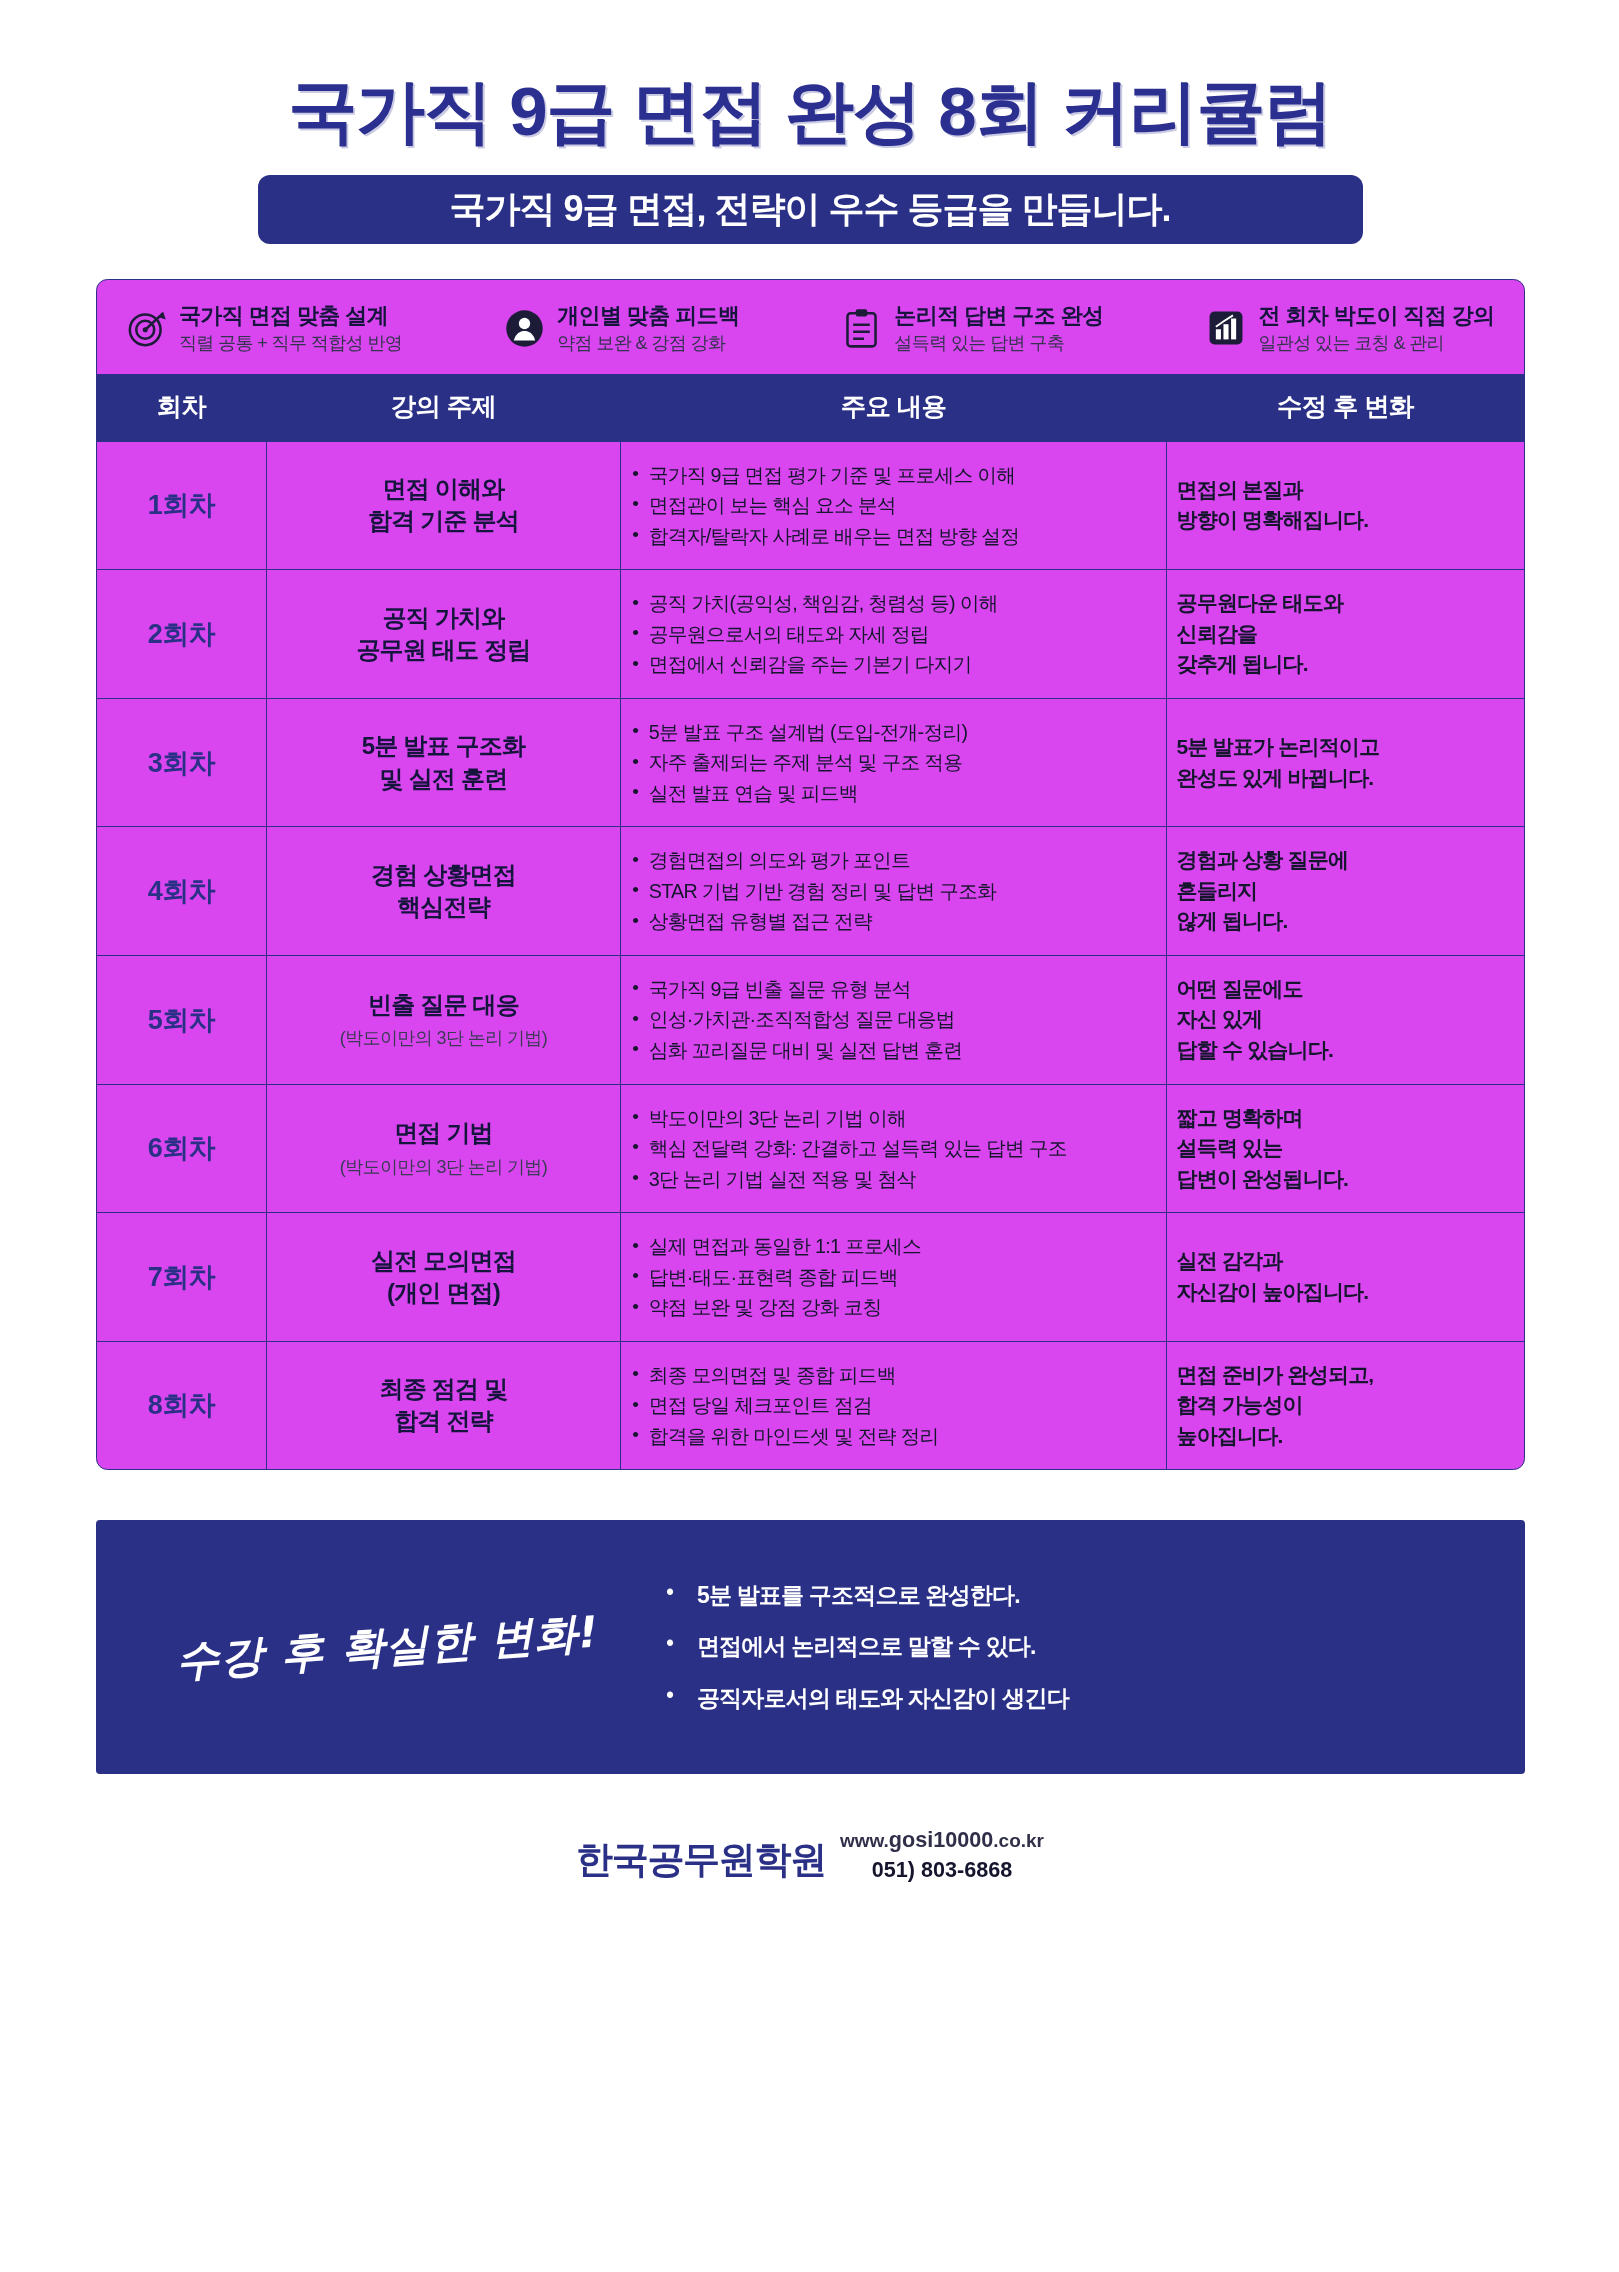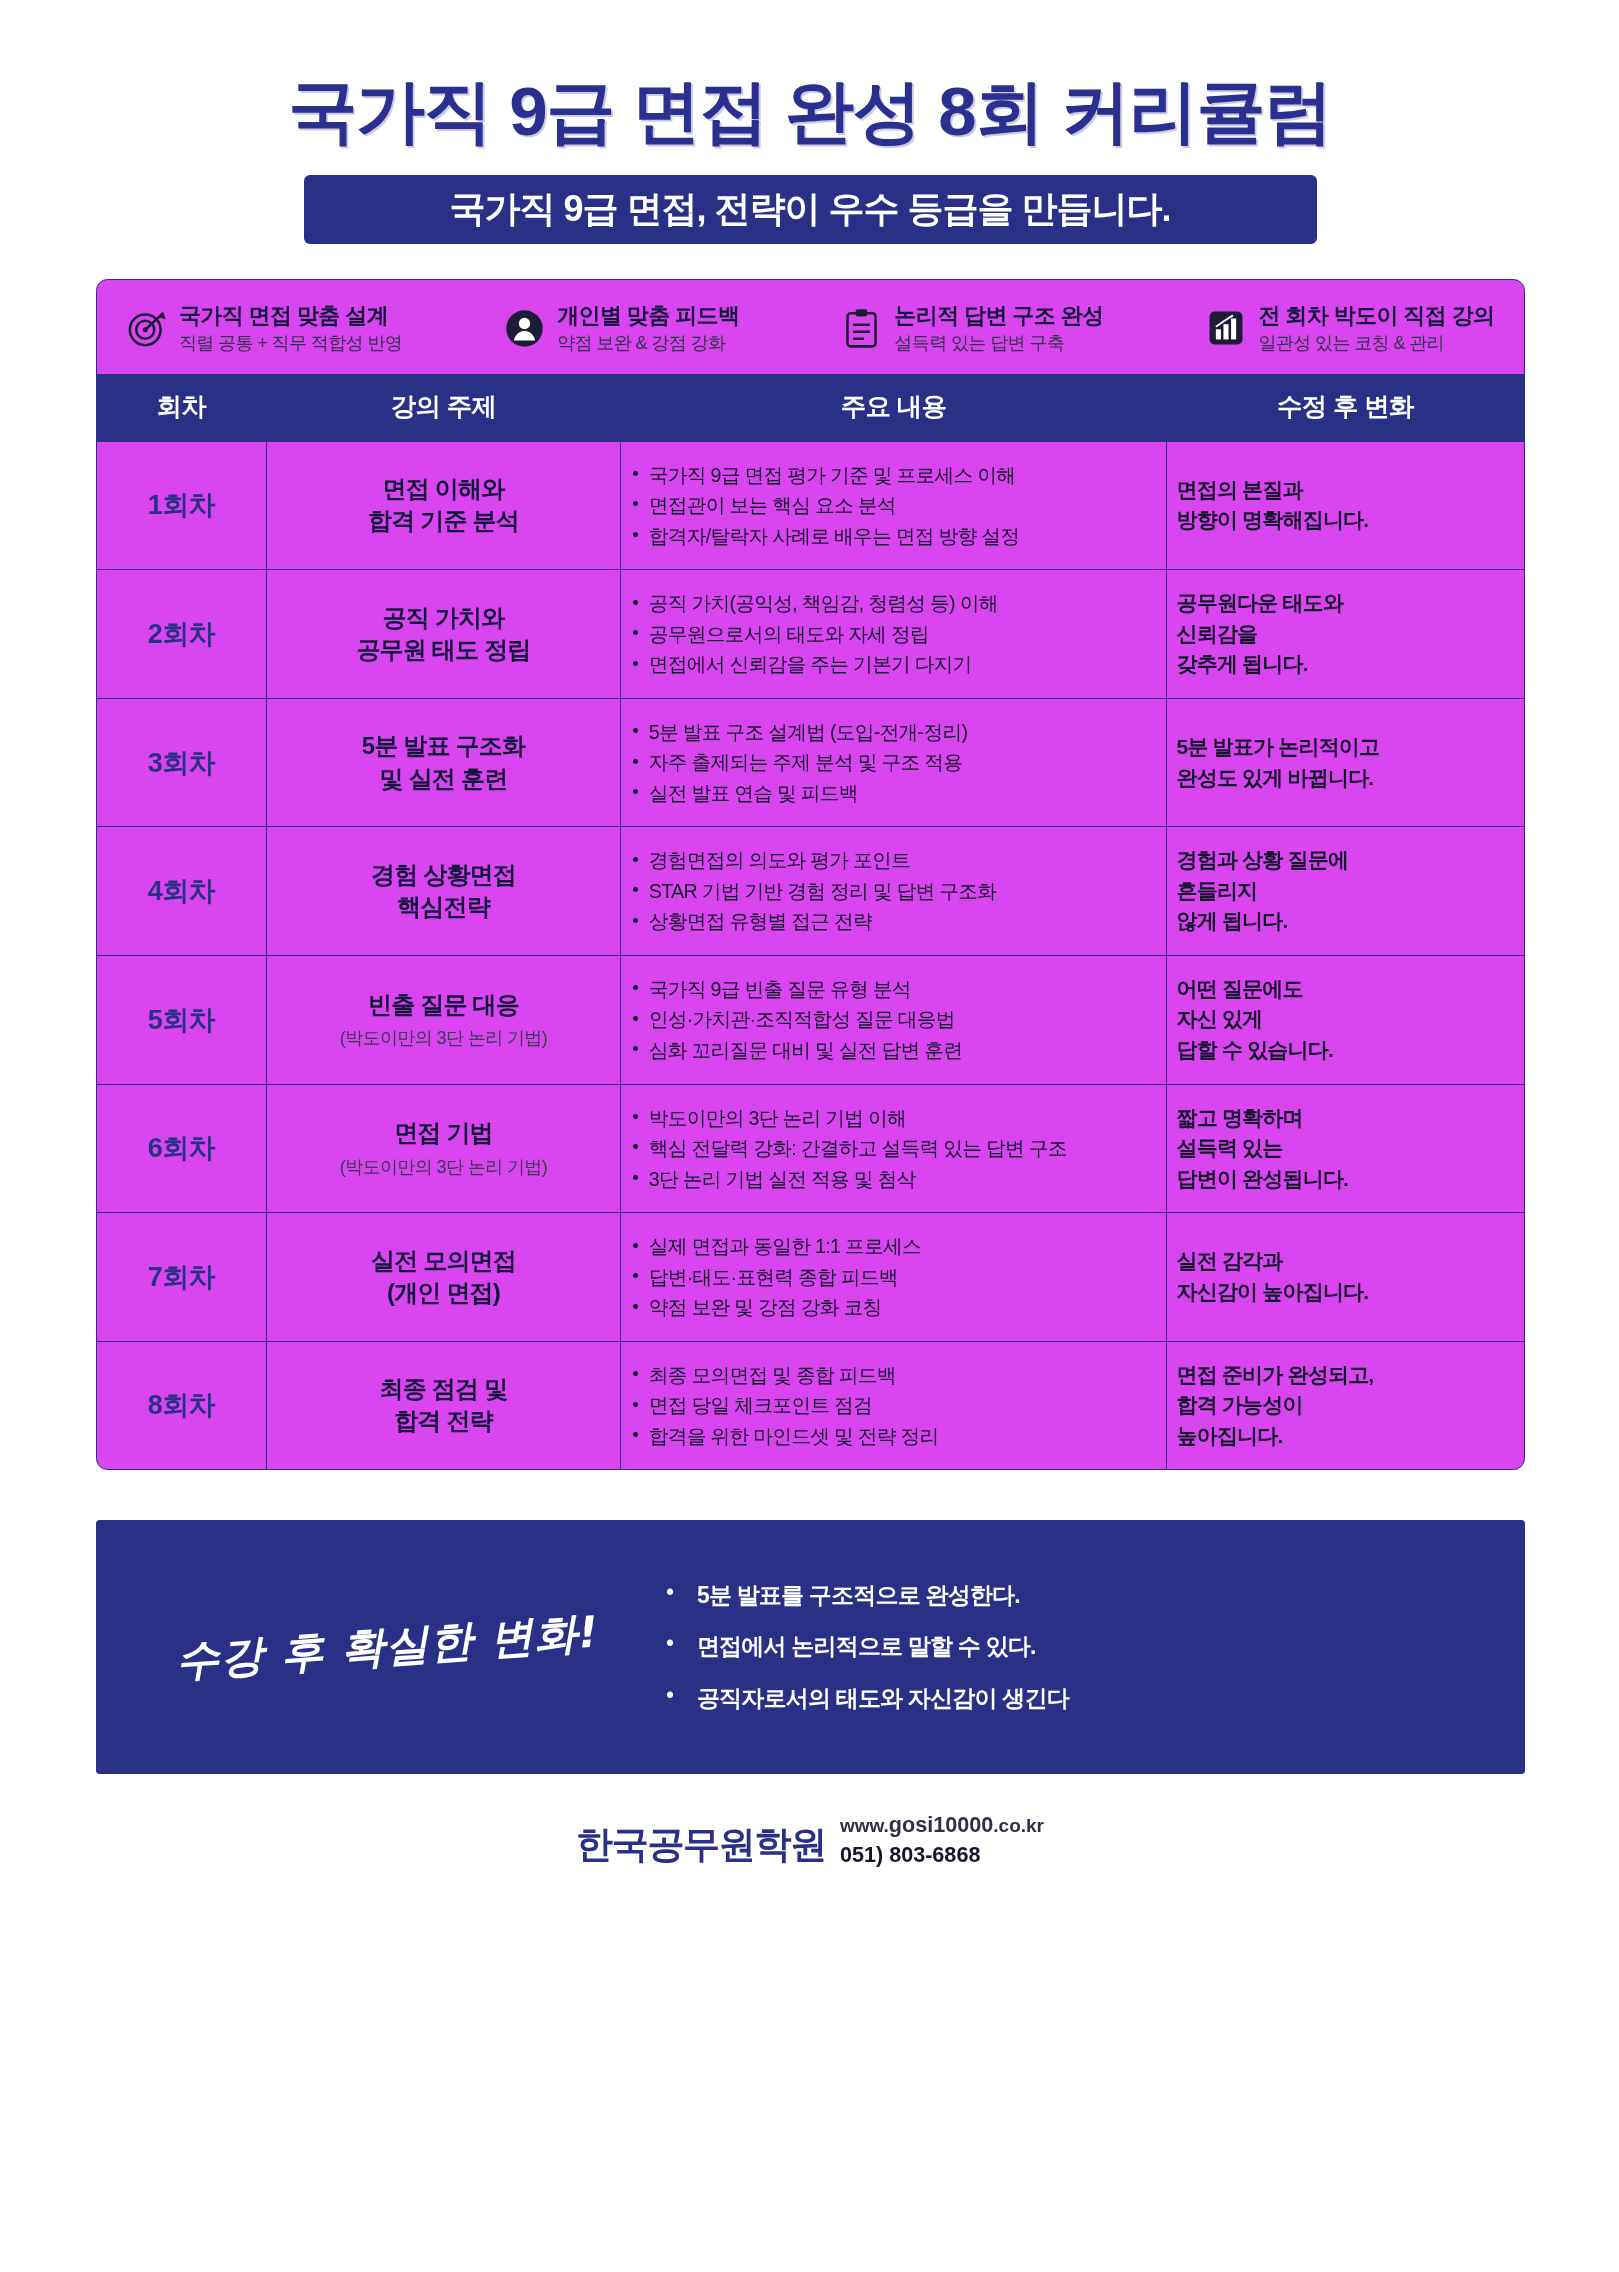--- a/index.html
+++ b/index.html
@@ -26,24 +26,24 @@
     text-align: center;
     font-size: 69px;
     font-weight: 900;
     letter-spacing: -1.3px;
     color: #2b2f8f;
     line-height: 1.05;
     text-shadow: 1.9px 1.9px 0 rgba(43,47,143,0.25);
   }
   .subtitle-bar {
     margin: 27px auto 0;
-    width: 1013px;
+    width: 1105px;
     height: 69px;
     background: #2b3087;
-    border-radius: 6px;
+    border-radius: 12px;
     display: flex;
     align-items: center;
     justify-content: center;
   }
   .subtitle-bar span {
     color: #ffffff;
     font-size: 36px;
     font-weight: 800;
     letter-spacing: -1px;
   }
@@ -229,25 +229,26 @@
   .footer-note {
     margin: 44px auto 0;
     width: 1460px;
     text-align: center;
     font-size: 27px;
     font-weight: 700;
     color: #15152e;
     letter-spacing: -1px;
   }
   .footer-brand {
-    margin: 38px auto 0;
+    margin: 53px auto 0;
     display: flex;
     align-items: flex-end;
     justify-content: center;
     gap: 14px;
+    text-align: center;
   }
   .footer-brand .acad {
     font-size: 37px;
     font-weight: 900;
     color: #2b3087;
     letter-spacing: -1.3px;
   }
   .footer-brand .contact { line-height: 1.2; padding-bottom: 2.5px; }
   .footer-brand .site {
     display: block;

